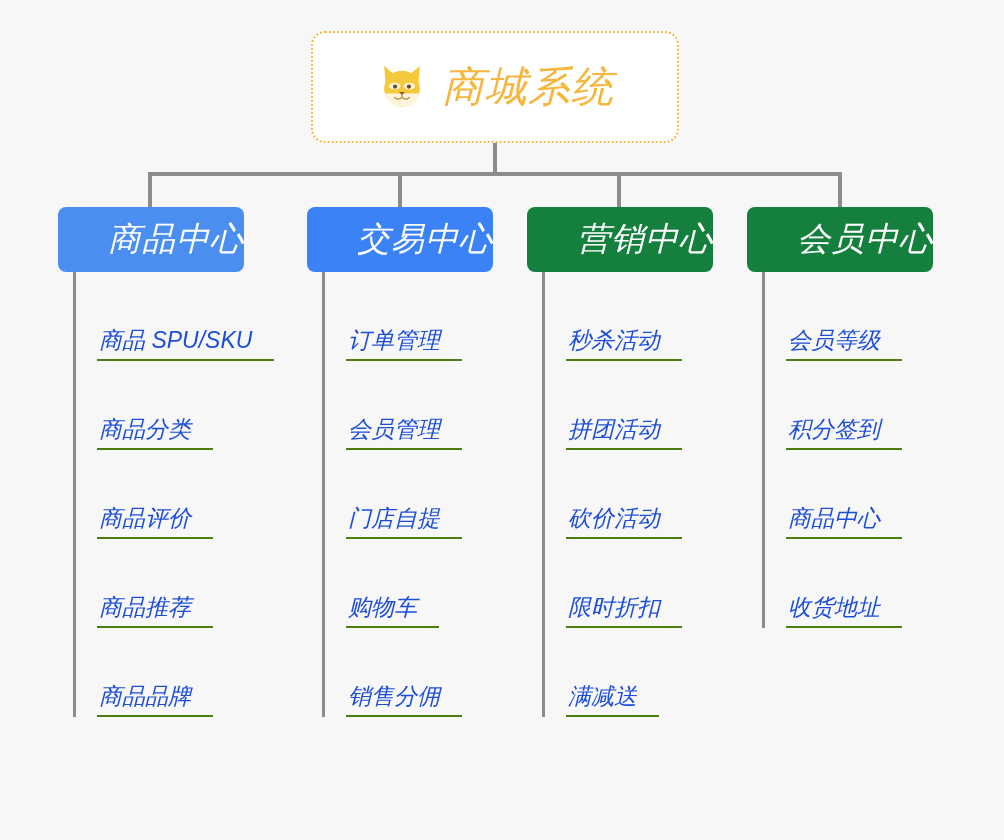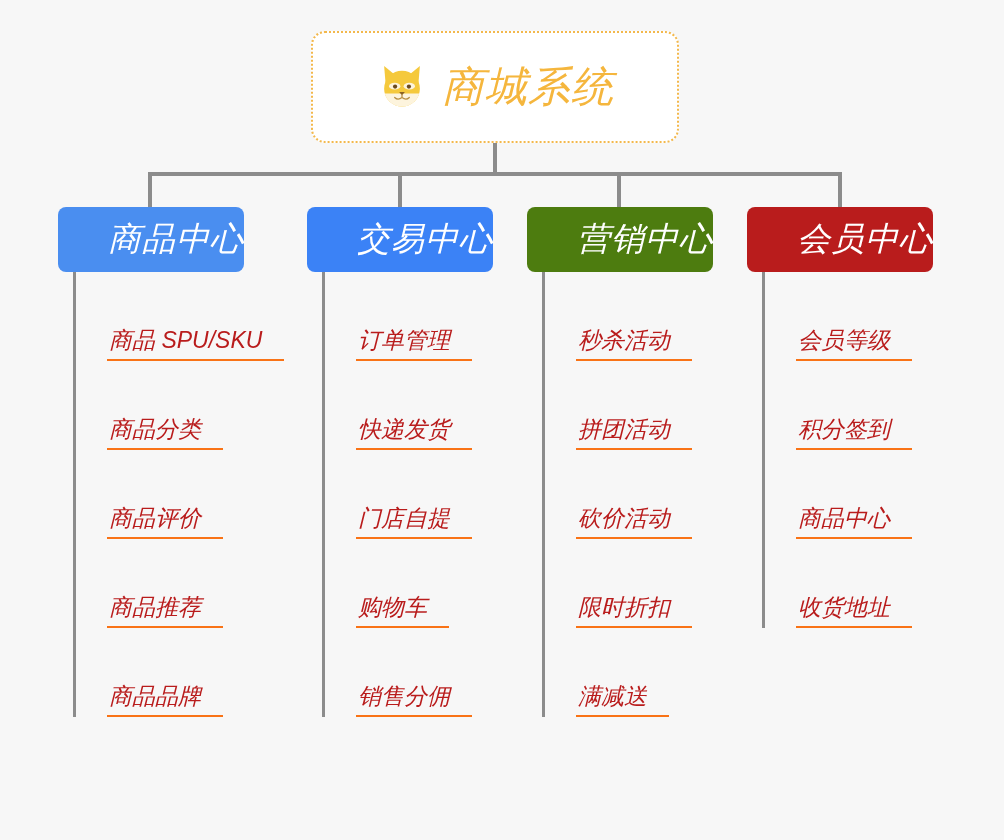--- a/index.html
+++ b/index.html
@@ -111,27 +111,27 @@
 
   .leaf {
     position: relative;
     height: 89px;
     display: flex;
     align-items: flex-end;
     box-sizing: border-box;
   }
   .leaf-label {
     display: inline-block;
-    margin-left: 34px;
+    margin-left: 24px;
     padding-bottom: 7px;
     font-size: 23px;
     line-height: 1;
-    color: #b91c1c;
+    color: #1d4ed8;
     white-space: nowrap;
-    border-bottom: 2px solid #f97316;
+    border-bottom: 2px solid #4d7c0f;
     padding-right: 22px;
     padding-left: 2px;
   }
 </style>
 </head>
 <body>
 
 <div id="mindmap">
 
   <div class="root-node">
@@ -184,36 +184,36 @@
   <div class="column" style="left:307px;">
     <div class="col-head" style="background:#3b82f6;">
       <span>交易中心</span>
     </div>
     <div class="col-body">
       <div class="col-spine"></div>
       <div class="leaf">
           <span class="leaf-label">订单管理</span>
         </div>
       <div class="leaf">
-          <span class="leaf-label">快递发货</span>
+          <span class="leaf-label">会员管理</span>
         </div>
       <div class="leaf">
           <span class="leaf-label">门店自提</span>
         </div>
       <div class="leaf">
           <span class="leaf-label">购物车</span>
         </div>
       <div class="leaf">
           <span class="leaf-label">销售分佣</span>
         </div>
     </div>
   </div>
 
   <div class="column" style="left:527px;">
-    <div class="col-head" style="background:#4d7c0f;">
+    <div class="col-head" style="background:#15803d;">
       <span>营销中心</span>
     </div>
     <div class="col-body">
       <div class="col-spine"></div>
       <div class="leaf">
           <span class="leaf-label">秒杀活动</span>
         </div>
       <div class="leaf">
           <span class="leaf-label">拼团活动</span>
         </div>
@@ -223,21 +223,21 @@
       <div class="leaf">
           <span class="leaf-label">限时折扣</span>
         </div>
       <div class="leaf">
           <span class="leaf-label">满减送</span>
         </div>
     </div>
   </div>
 
   <div class="column" style="left:747px;">
-    <div class="col-head" style="background:#b91c1c;">
+    <div class="col-head" style="background:#15803d;">
       <span>会员中心</span>
     </div>
     <div class="col-body">
       <div class="col-spine"></div>
       <div class="leaf">
           <span class="leaf-label">会员等级</span>
         </div>
       <div class="leaf">
           <span class="leaf-label">积分签到</span>
         </div>

